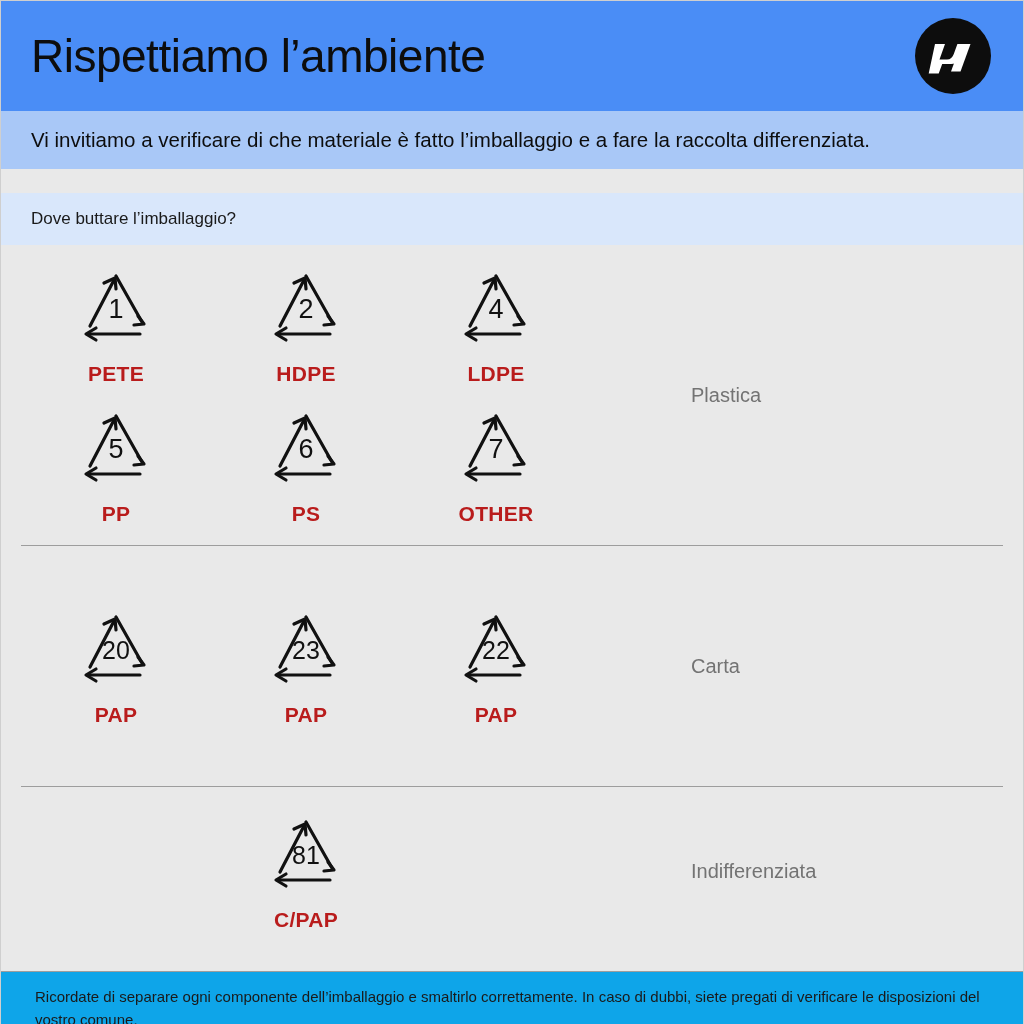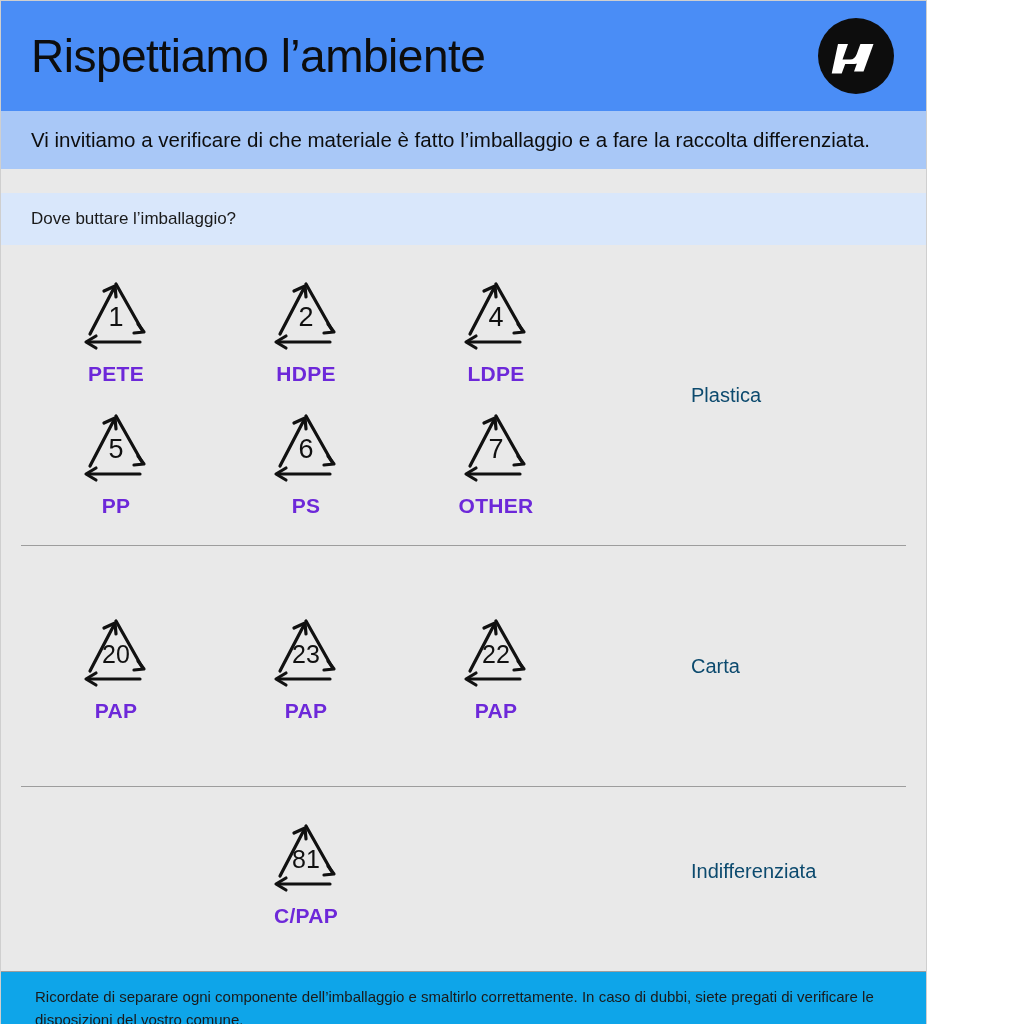--- a/index.html
+++ b/index.html
@@ -4,21 +4,21 @@
 <style>
   * { box-sizing: border-box; margin: 0; padding: 0; }
   html, body {
     width: 1024px; height: 1024px;
     font-family: "Liberation Sans", sans-serif;
     background: #ffffff;
     overflow: hidden;
   }
   #page {
     position: relative;
-    width: 927px; height: 1024px;
+    width: 1024px; height: 1024px;
     background: #e9e9e9;
     border: 1px solid #cfcfcf;
   }
 
   
   .header {
     position: relative;
     height: 110px;
     background: #4a8df6;
     display: flex;
@@ -83,21 +83,21 @@
     position: relative;
     display: flex;
     align-items: center;
   }
   .section-symbols {
     flex: 0 0 690px;
     padding-left: 20px;
   }
   .section-label {
     font-size: 20px;
-    color: #0c4a6e;
+    color: #737373;
     flex: 1;
   }
 
   .sym-row {
     display: flex;
   }
   .sym {
     width: 190px;
     display: flex;
     flex-direction: column;
@@ -113,24 +113,24 @@
     position: absolute;
     left: 0; right: 0;
     top: 30px;
     text-align: center;
     font-size: 27px;
     color: #111;
     font-family: "Liberation Sans", sans-serif;
   }
   .sym-num.small { font-size: 25px; top: 31px; }
   .sym-label {
-    margin-top: 2px;
+    margin-top: 10px;
     font-size: 21px;
     font-weight: bold;
-    color: #6d28d9;
+    color: #b91c1c;
     letter-spacing: 0.3px;
   }
 
   .divider {
     height: 1px;
     background: #9d9d9d;
     margin: 0 20px;
   }
 
   .footer-note {

